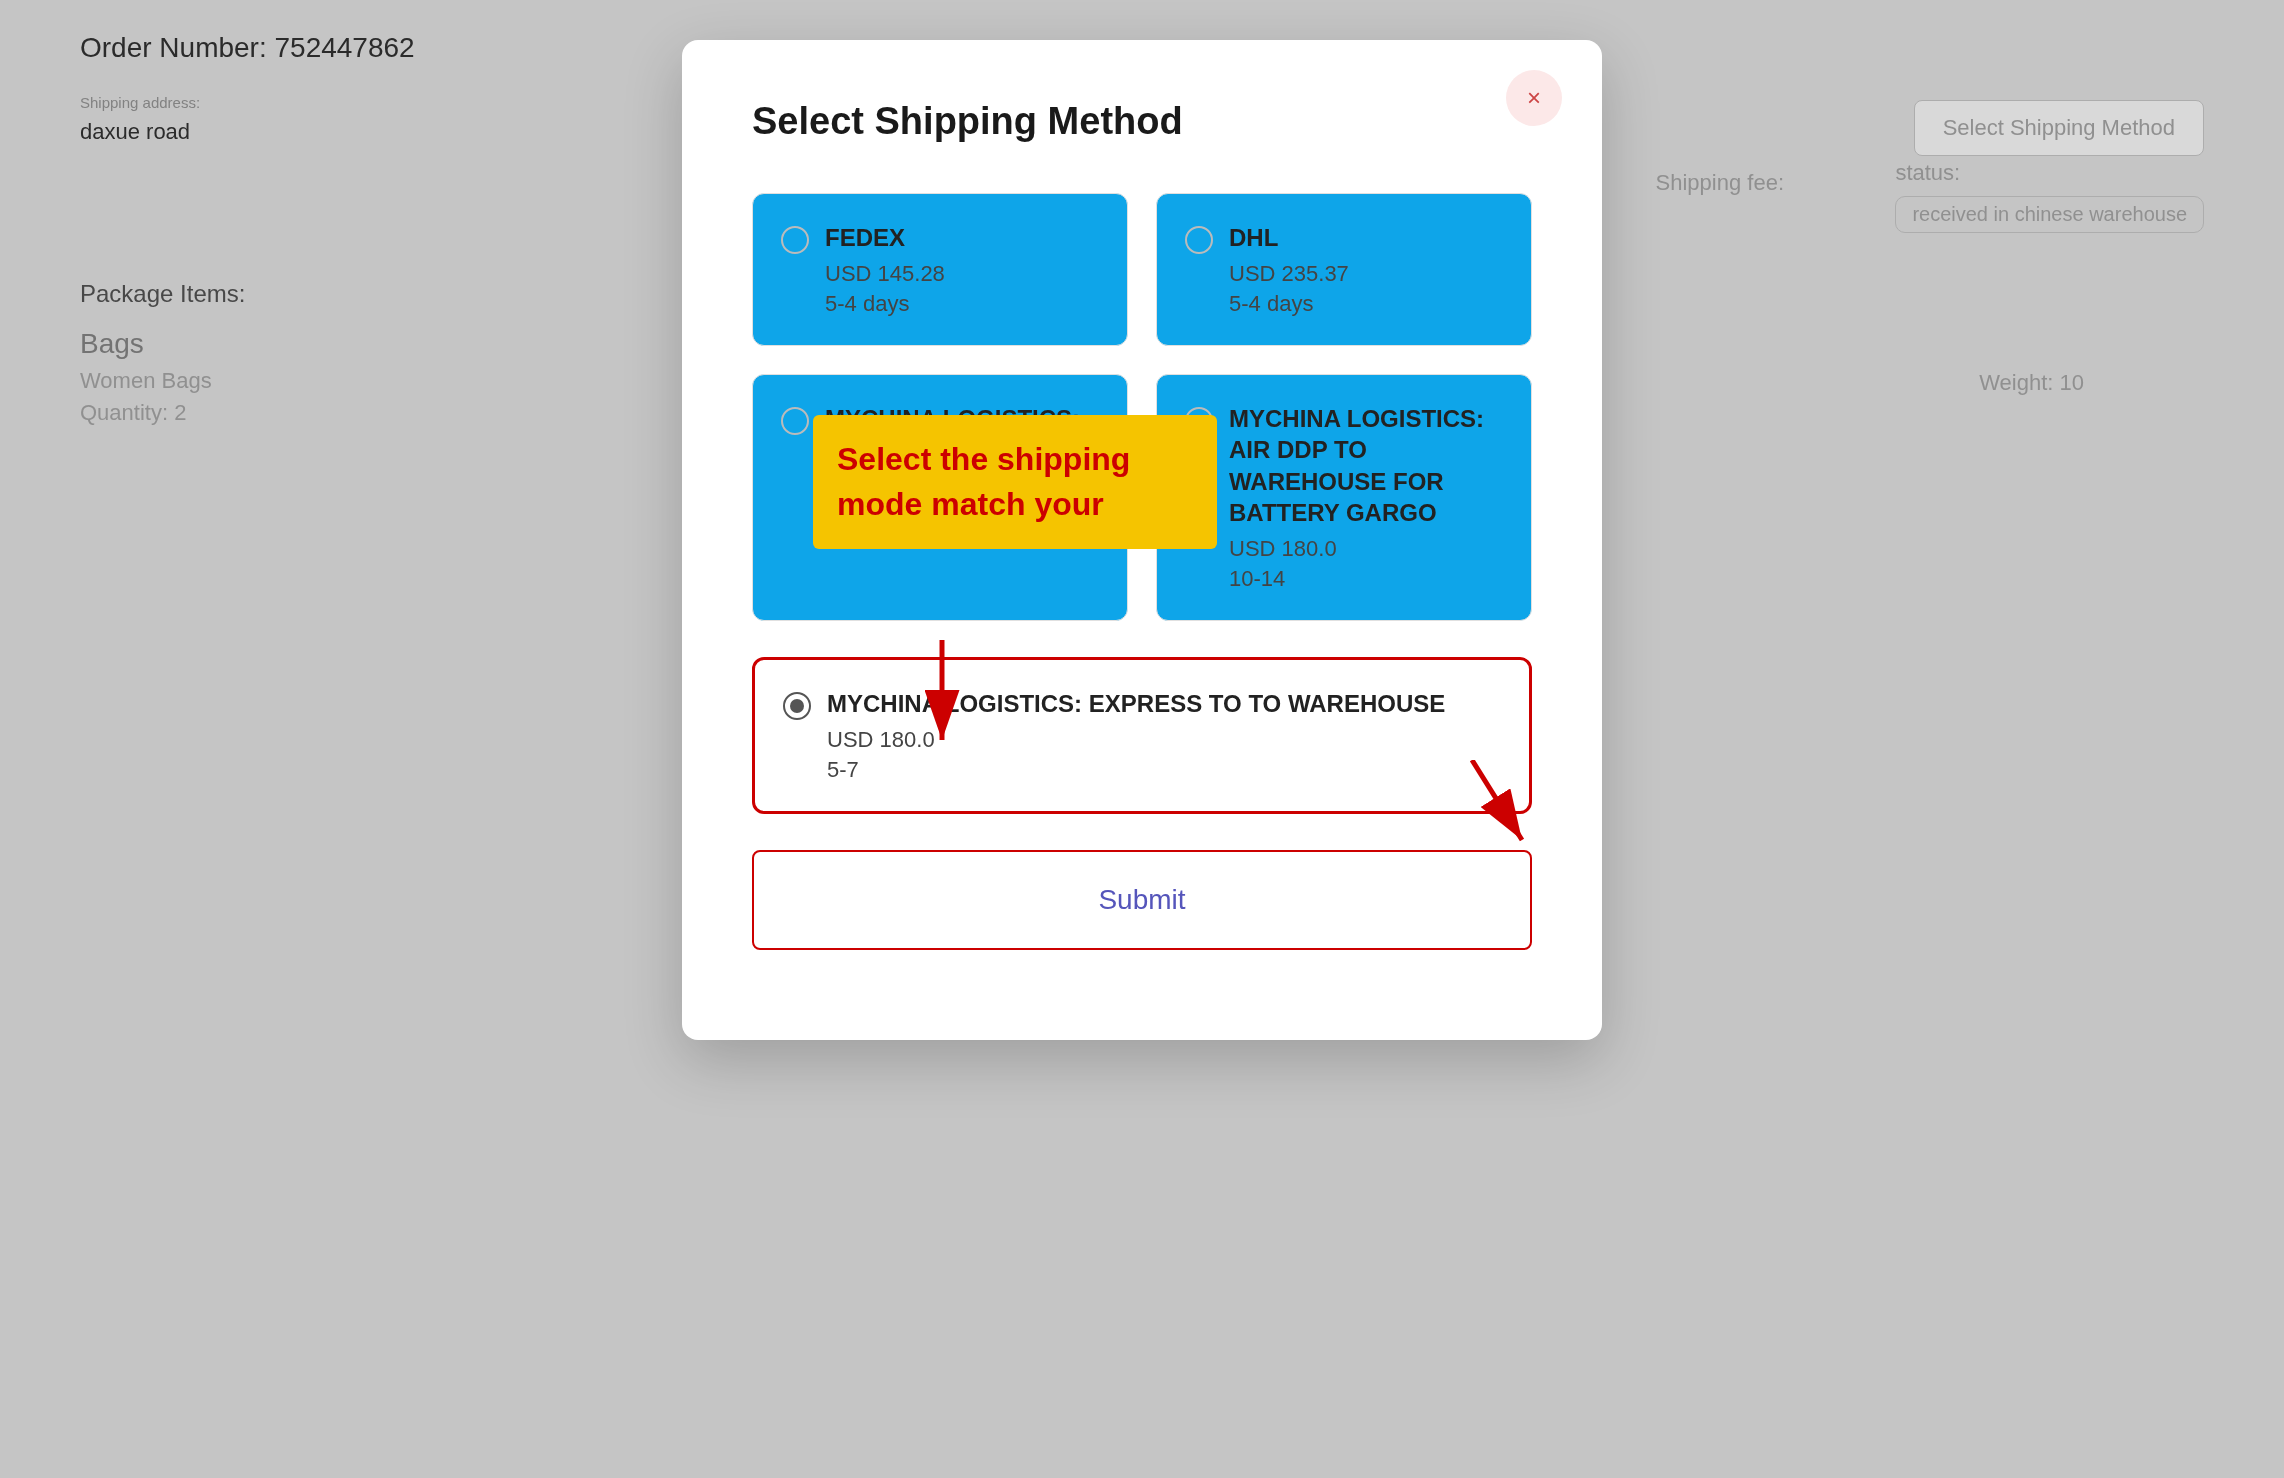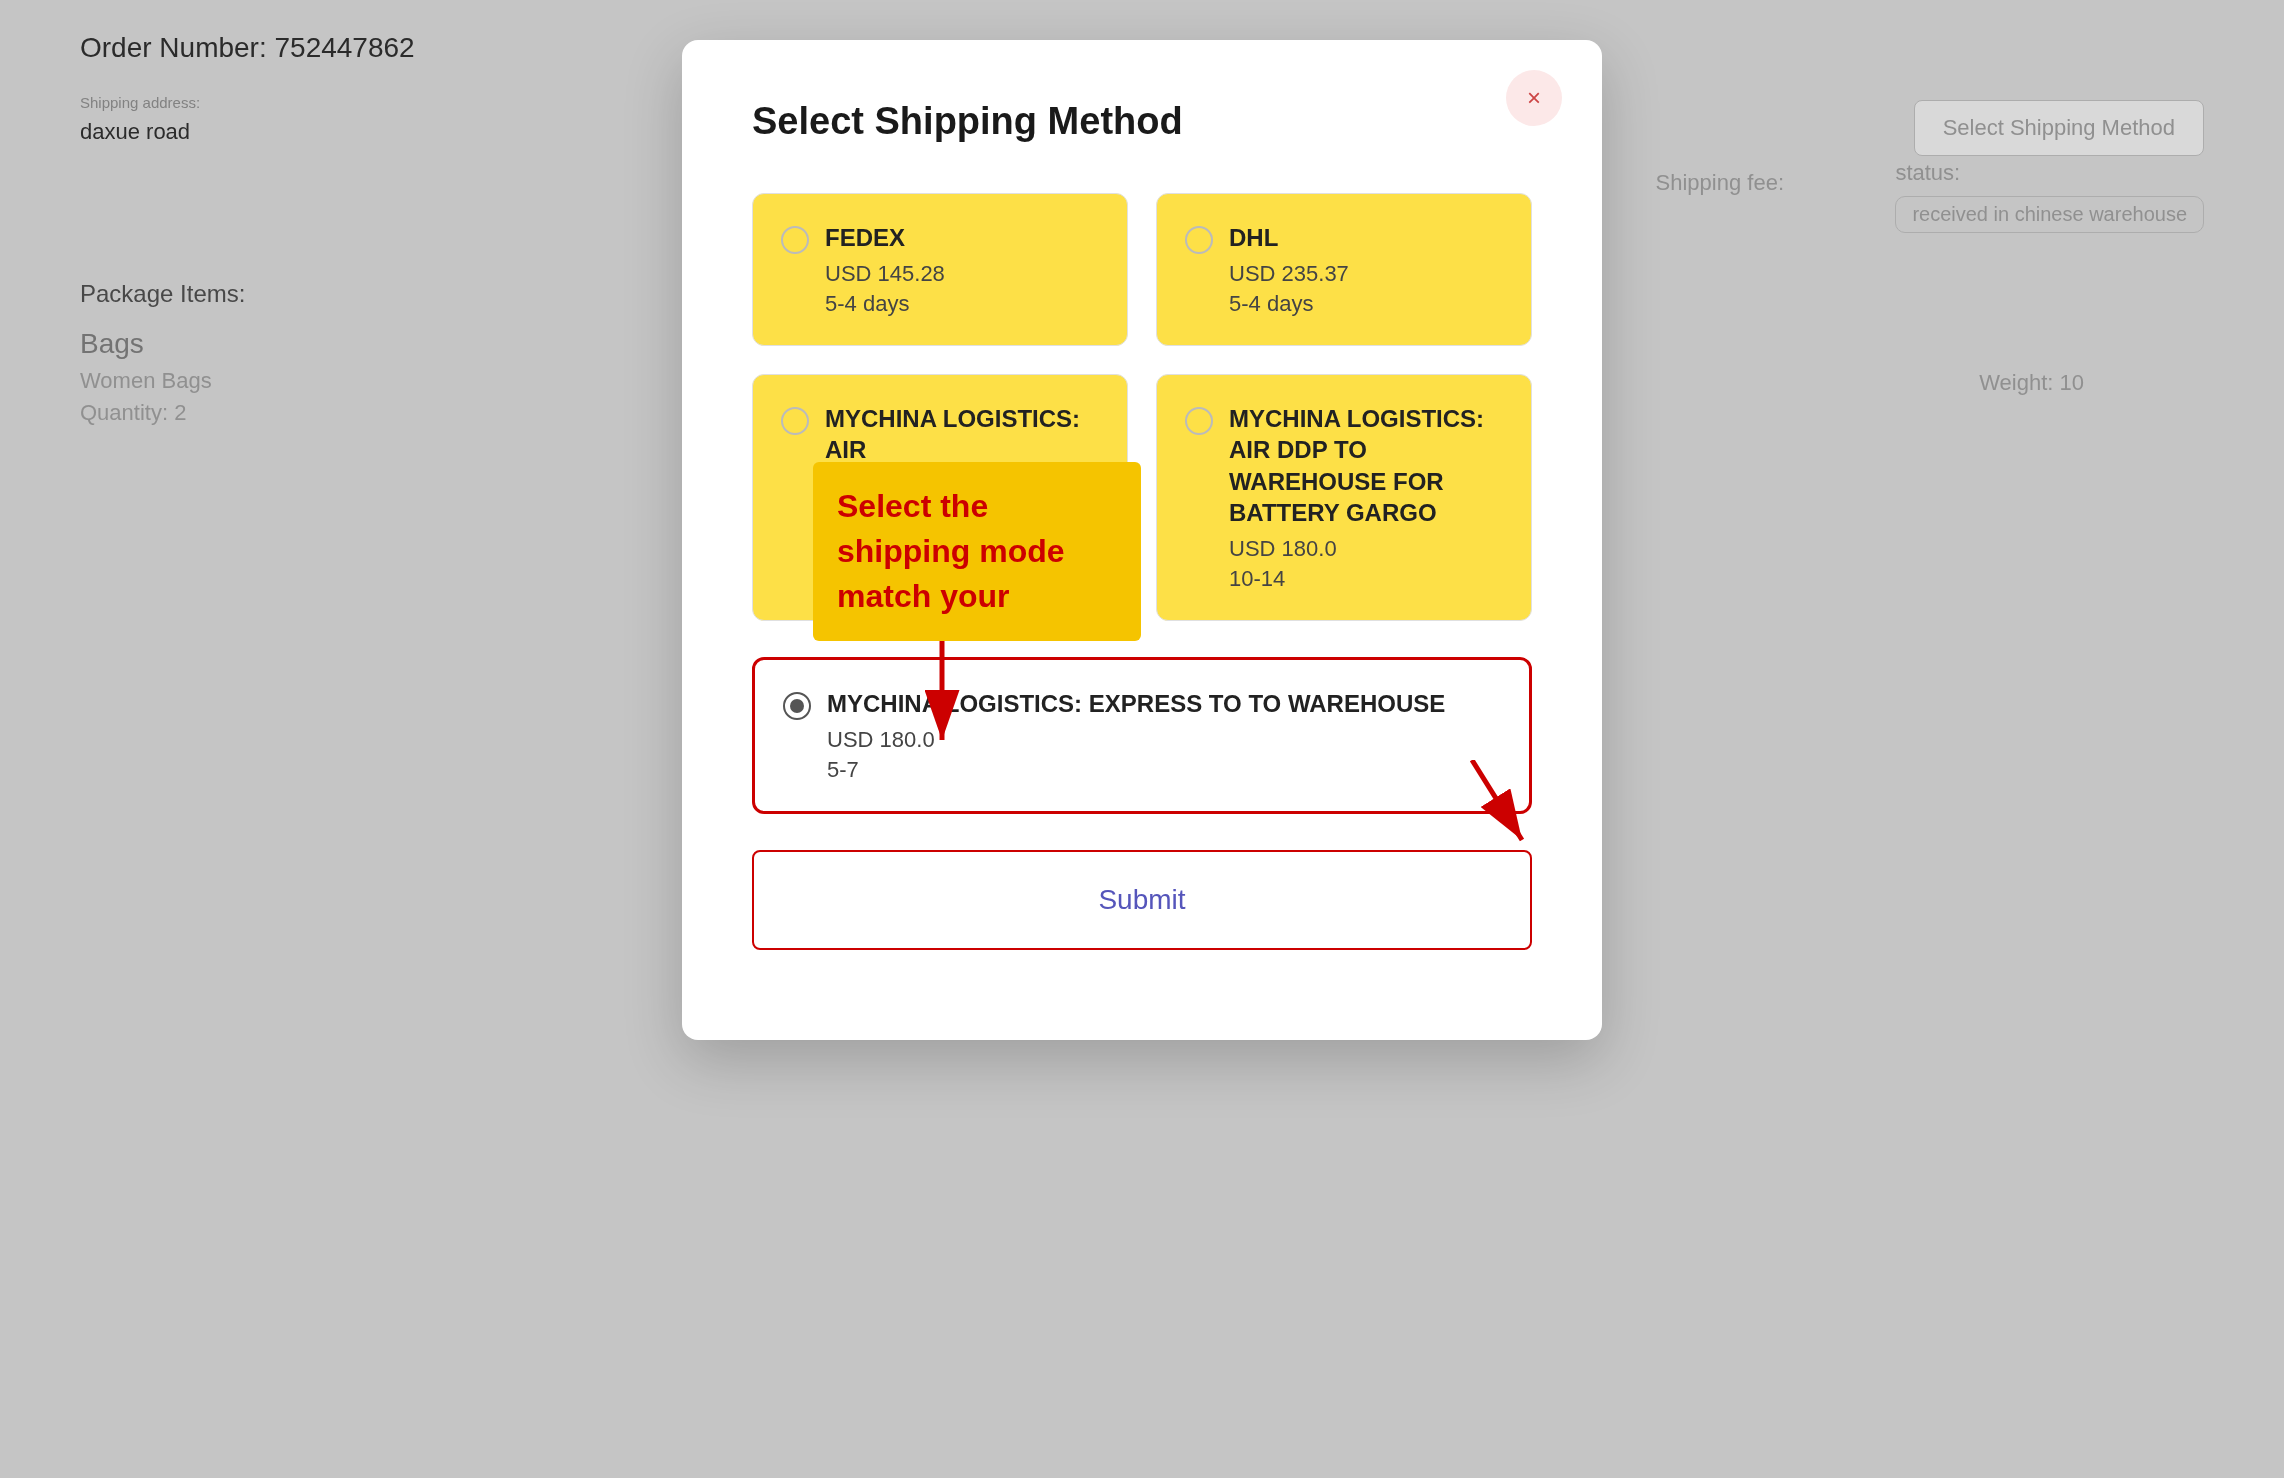--- a/index.html
+++ b/index.html
@@ -170,21 +170,21 @@
       gap: 28px;
       margin-bottom: 36px;
     }
 
     .shipping-option {
       border: 1.5px solid #e0e0e0;
       border-radius: 12px;
       padding: 28px 28px 28px 28px;
       cursor: pointer;
       position: relative;
-      background: #fde047;
+      background: #0ea5e9;
     }
 
     .shipping-option.selected {
       border: 2.5px solid #4a4aaa;
       background: white;
     }
 
     .shipping-option.highlighted {
       border: 3px solid #cc0000;
     }
@@ -338,21 +338,21 @@
     </div>
 
     <div class="shipping-option" style="position:relative;">
       <div class="shipping-option-radio">
         <div class="radio-btn"></div>
         <div>
           <div class="option-name">MYCHINA LOGISTICS: AIR</div>
         </div>
       </div>
 
-      <div style="position:absolute; top:40px; left:60px; width:328px; background:#f5c400; border-radius:6px; padding:22px 24px; z-index:40;margin-top:47px;">
+      <div style="position:absolute; top:40px; left:60px; width:404px; background:#f5c400; border-radius:6px; padding:22px 24px; z-index:40;">
         <span style="font-size:32px; font-weight:700; color:#cc0000; line-height:1.4;">Select the shipping mode match your</span>
       </div>
     </div>
 
     <div class="shipping-option">
       <div class="shipping-option-radio">
         <div class="radio-btn"></div>
         <div>
           <div class="option-name">MYCHINA LOGISTICS: AIR DDP TO WAREHOUSE FOR BATTERY GARGO</div>
           <div class="option-price">USD 180.0</div>

